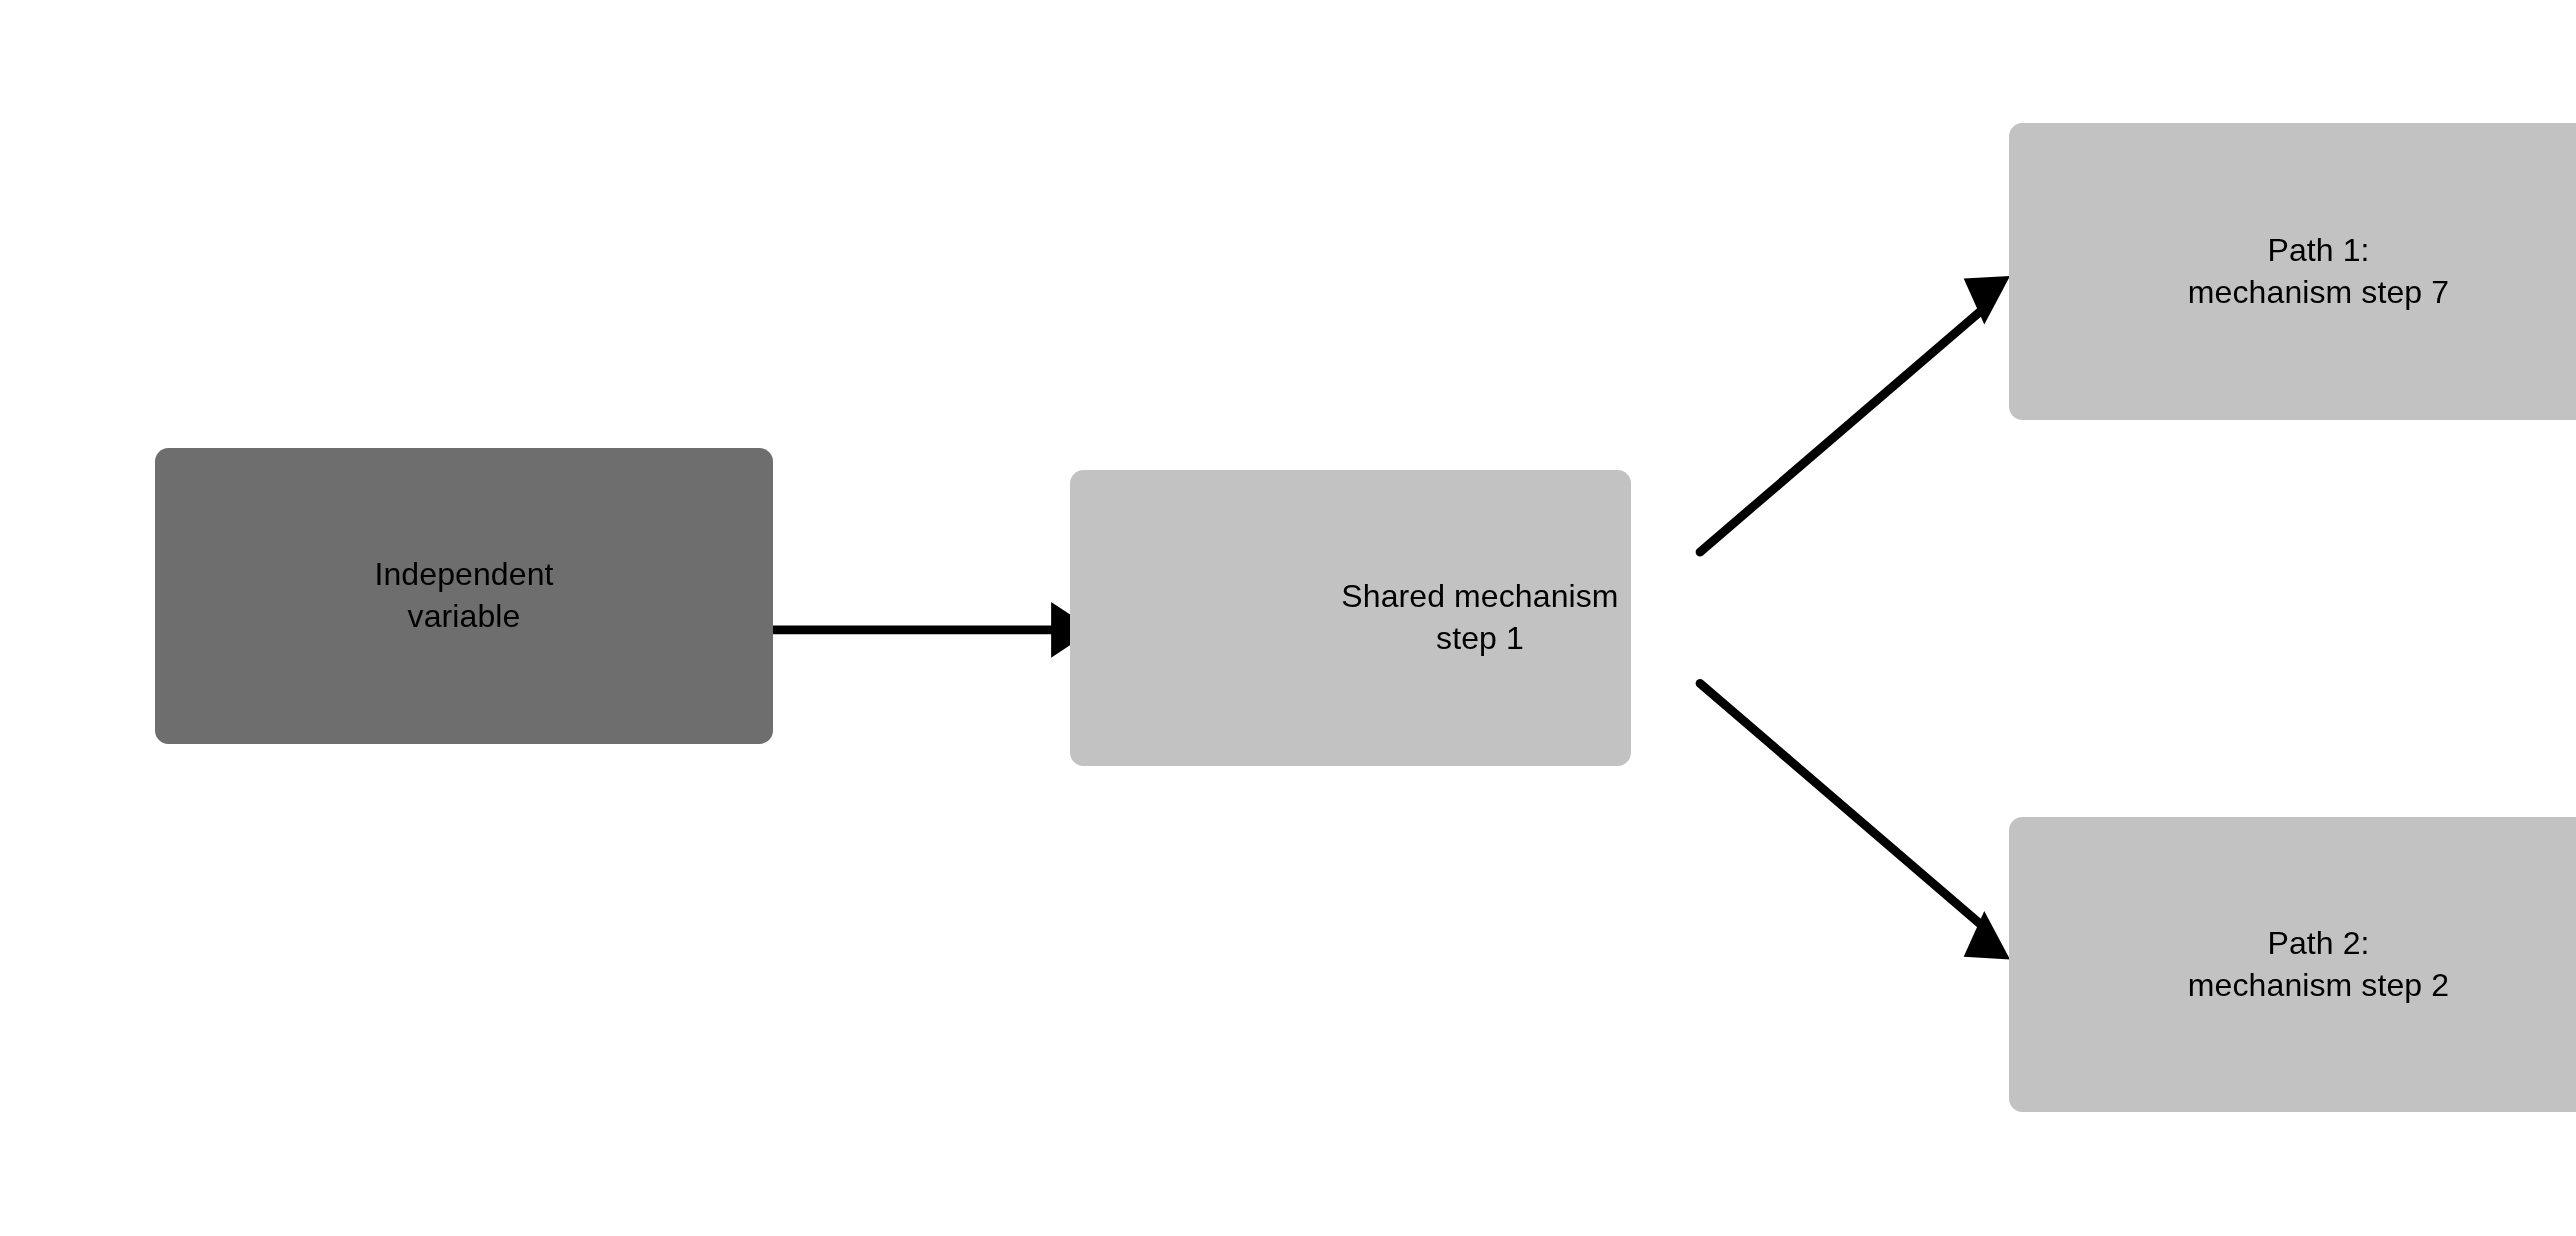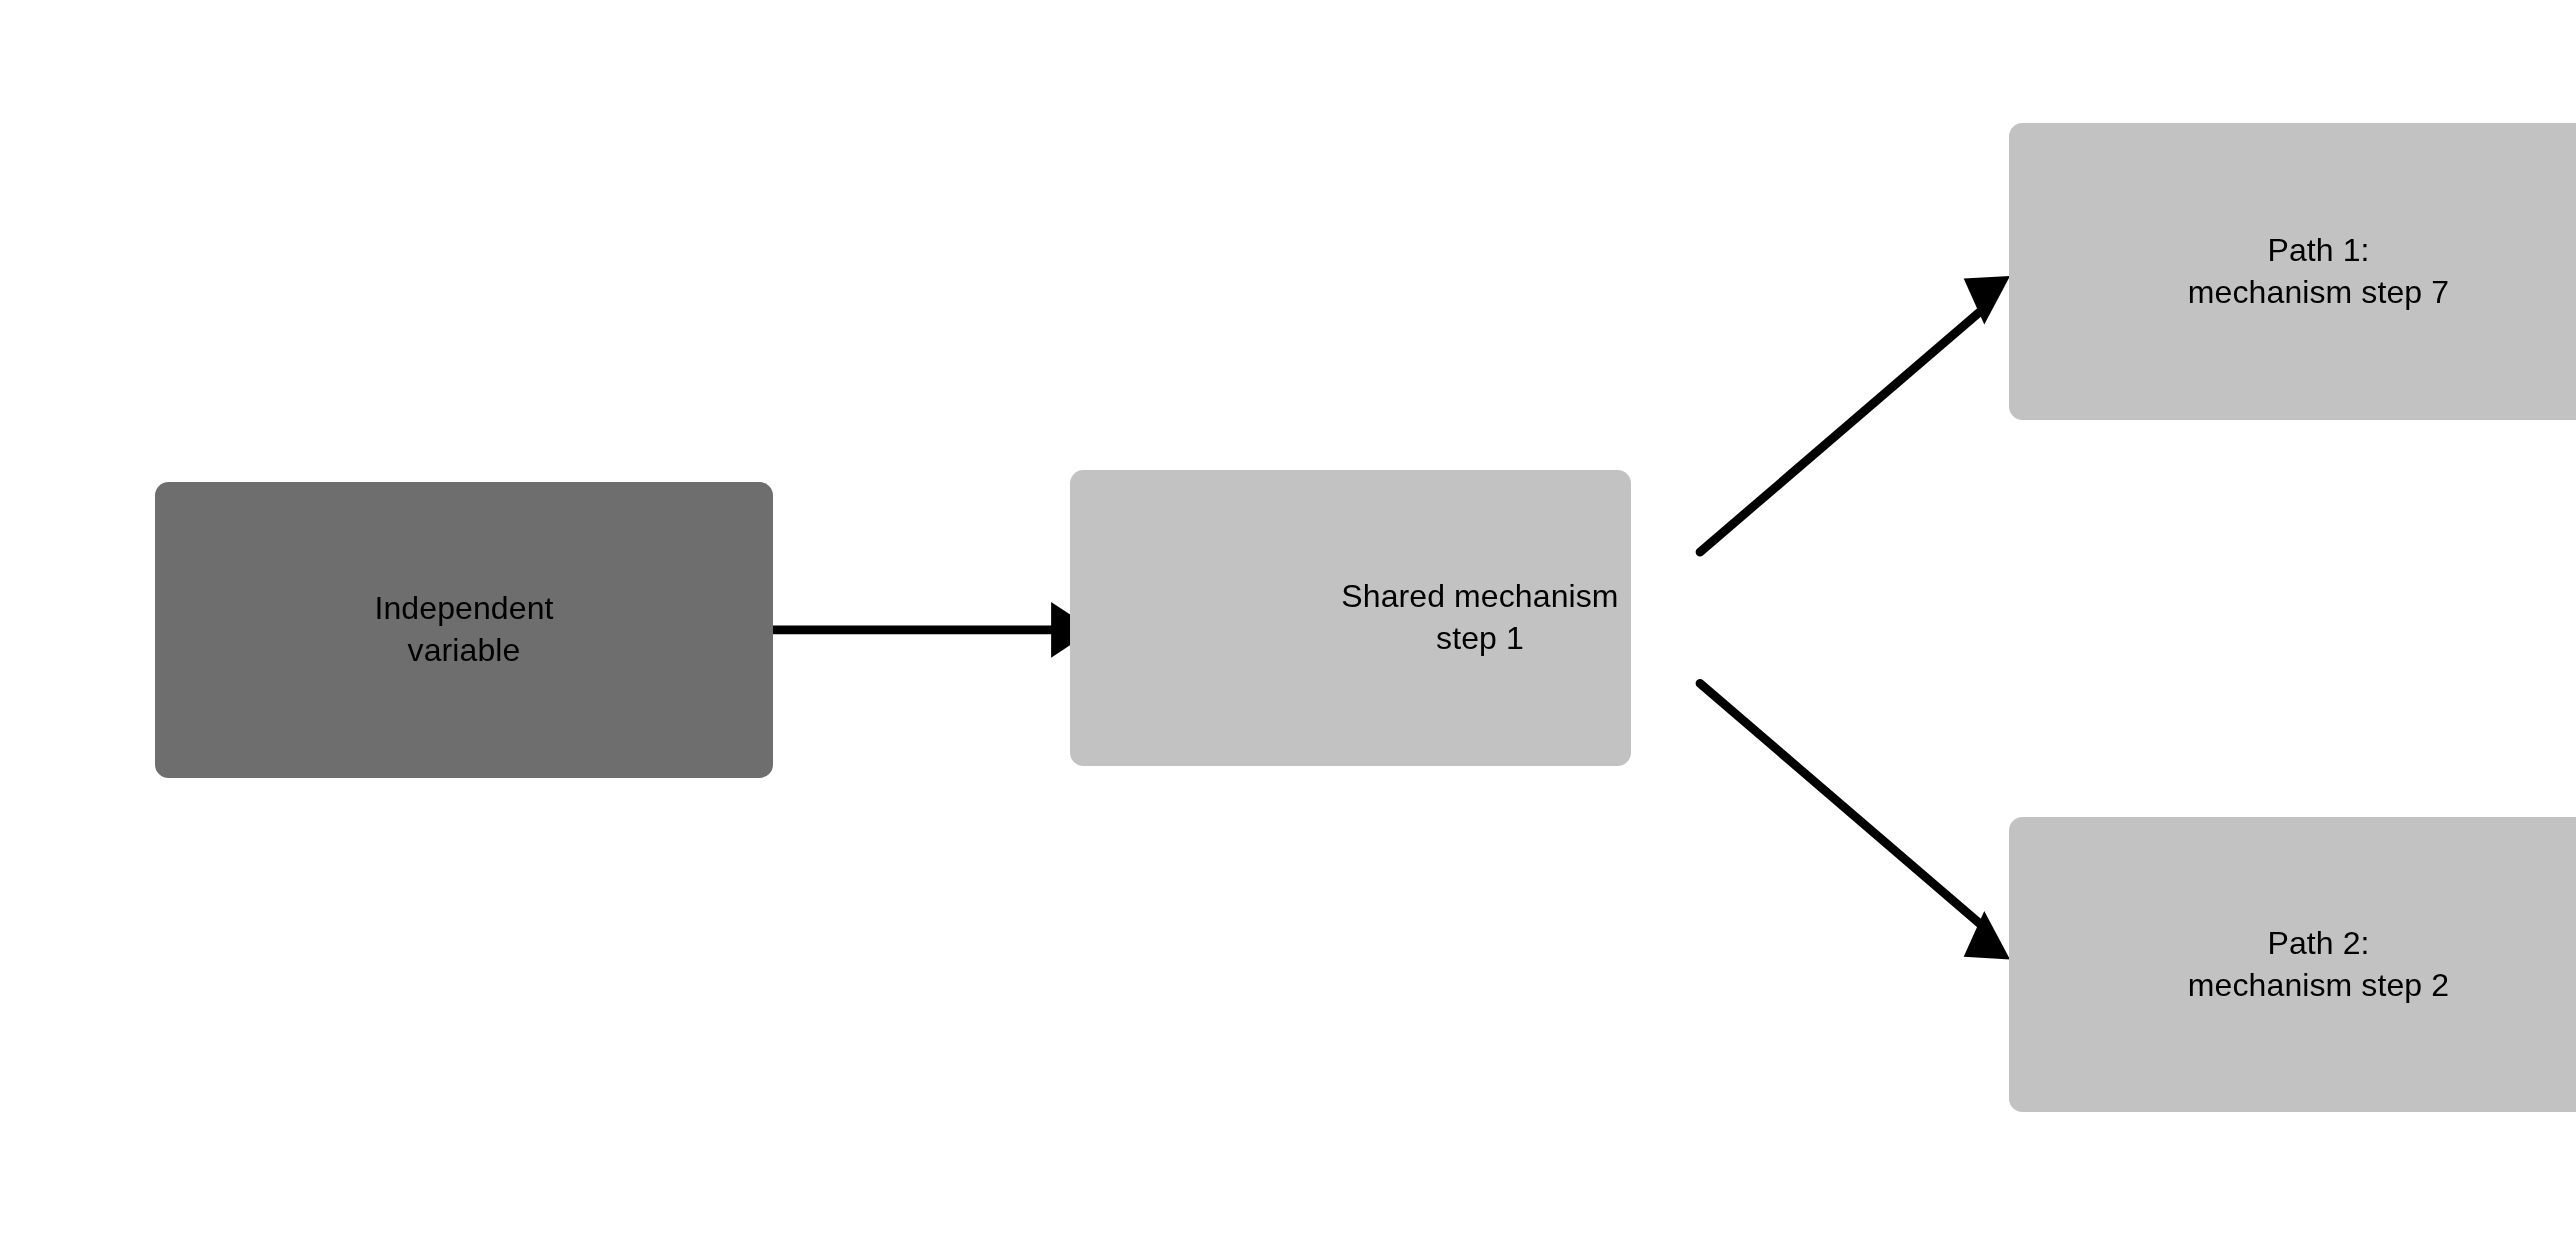--- a/index.html
+++ b/index.html
@@ -35,21 +35,21 @@
     font-size: 32px;
     line-height: 1.30;
     letter-spacing: 0.1px;
     white-space: pre-line;
     padding: 5.2px 12.4px;
   }
   .node-dark  { background: #6e6e6e; }
   .node-light { background: #c2c2c2; }
 
   
-  #node-independent { left: 155px;  top: 482px;  width: 618px; height: 296px; }
+  #node-independent { left: 155px;  top: 448px;  width: 618px; height: 296px; }
   #node-shared      { left: 1070px; top: 470px;  width: 561px; height: 296px; justify-content: flex-end; }
   #node-path1       { left: 2009px; top: 123px;  width: 619px; height: 297px; }
   #node-path2       { left: 2009px; top: 817px; width: 619px; height: 295px; }
 </style>
 </head>
 <body>
 
 <div id="stage">
 
   <svg id="edge-layer" viewBox="0 0 7200 2400" width="3709" height="1236" xmlns="http://www.w3.org/2000/svg">

